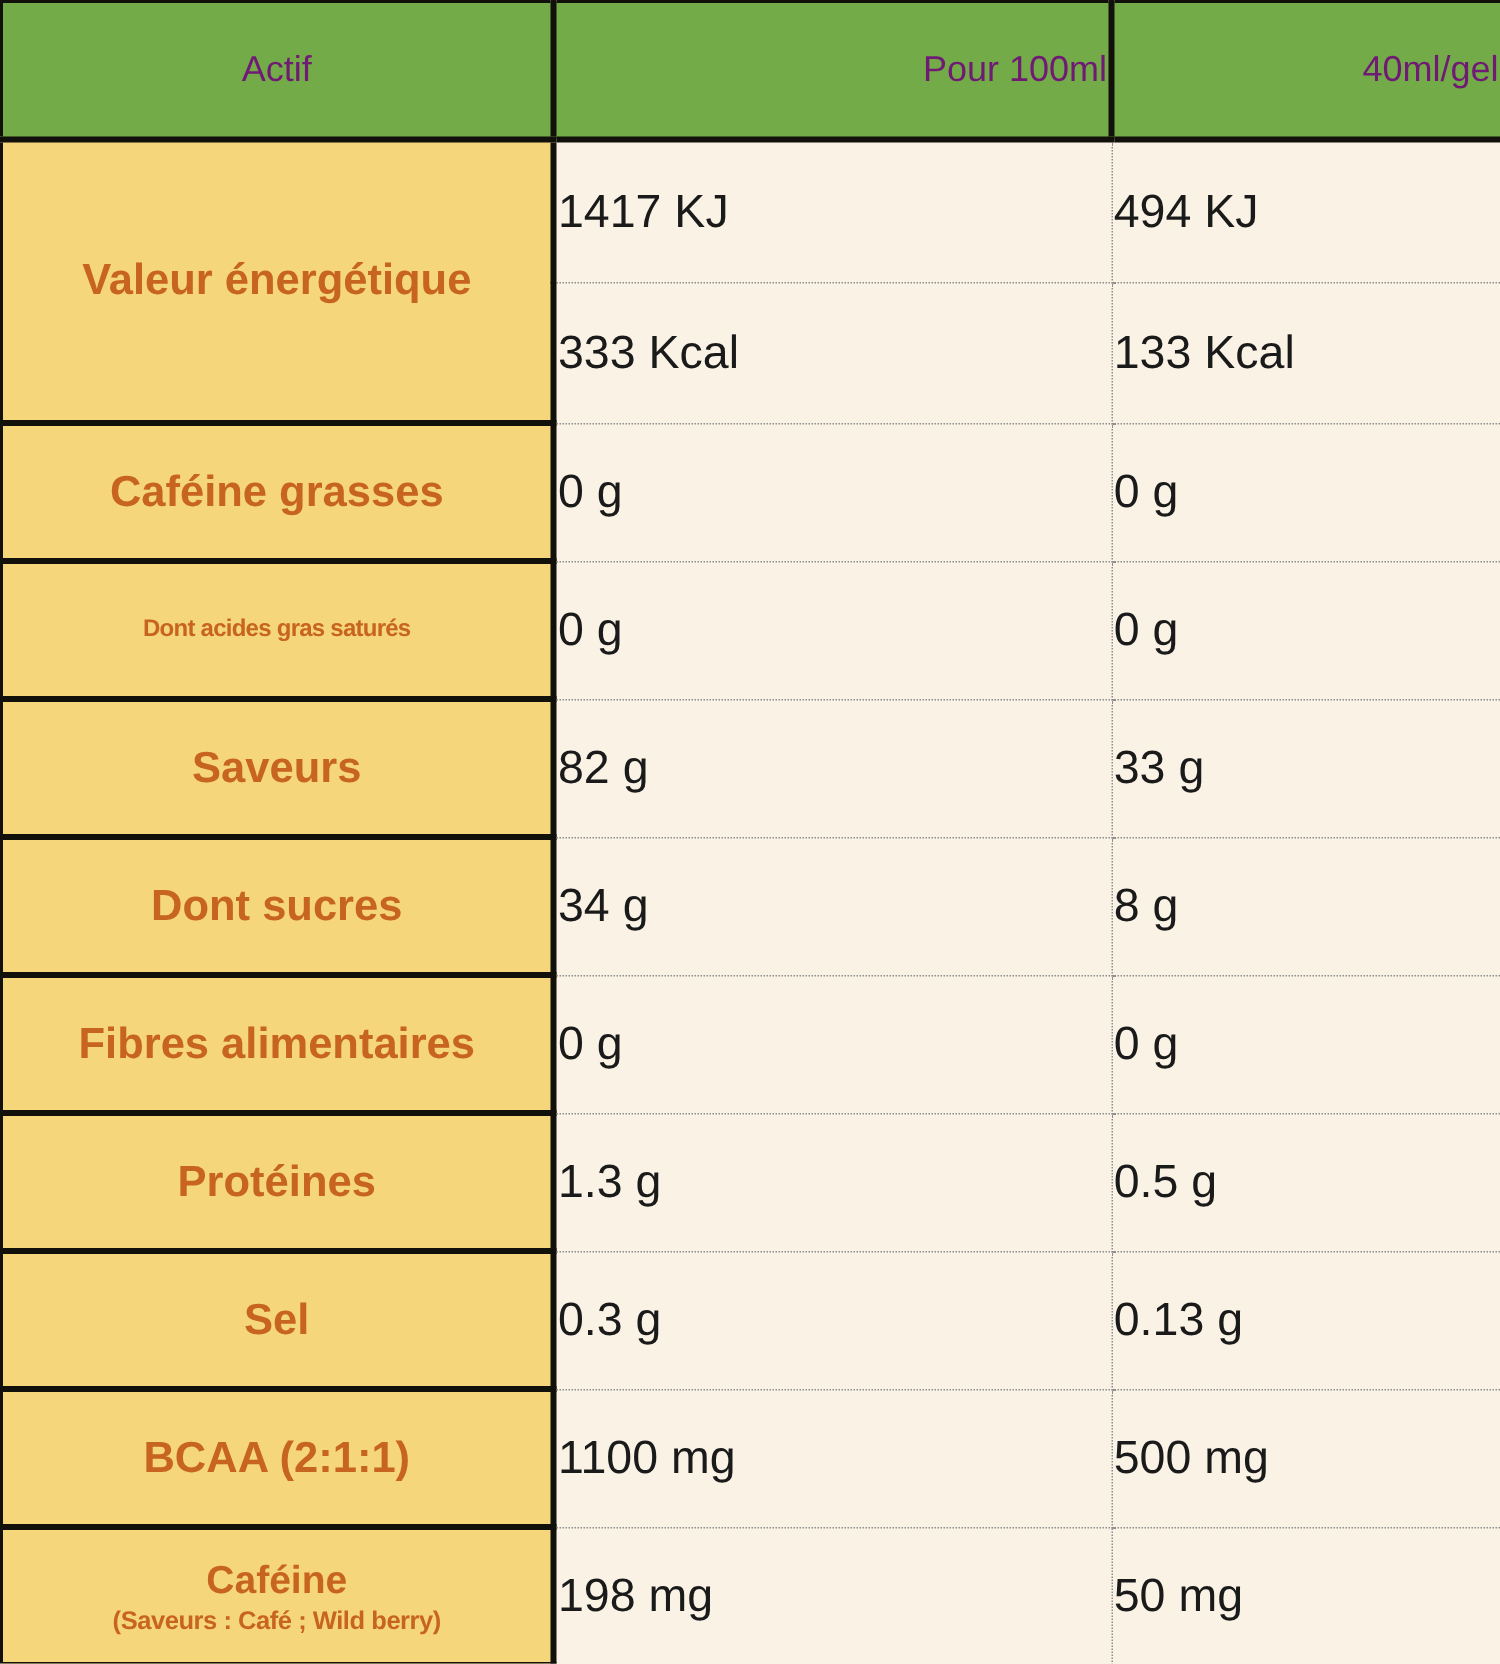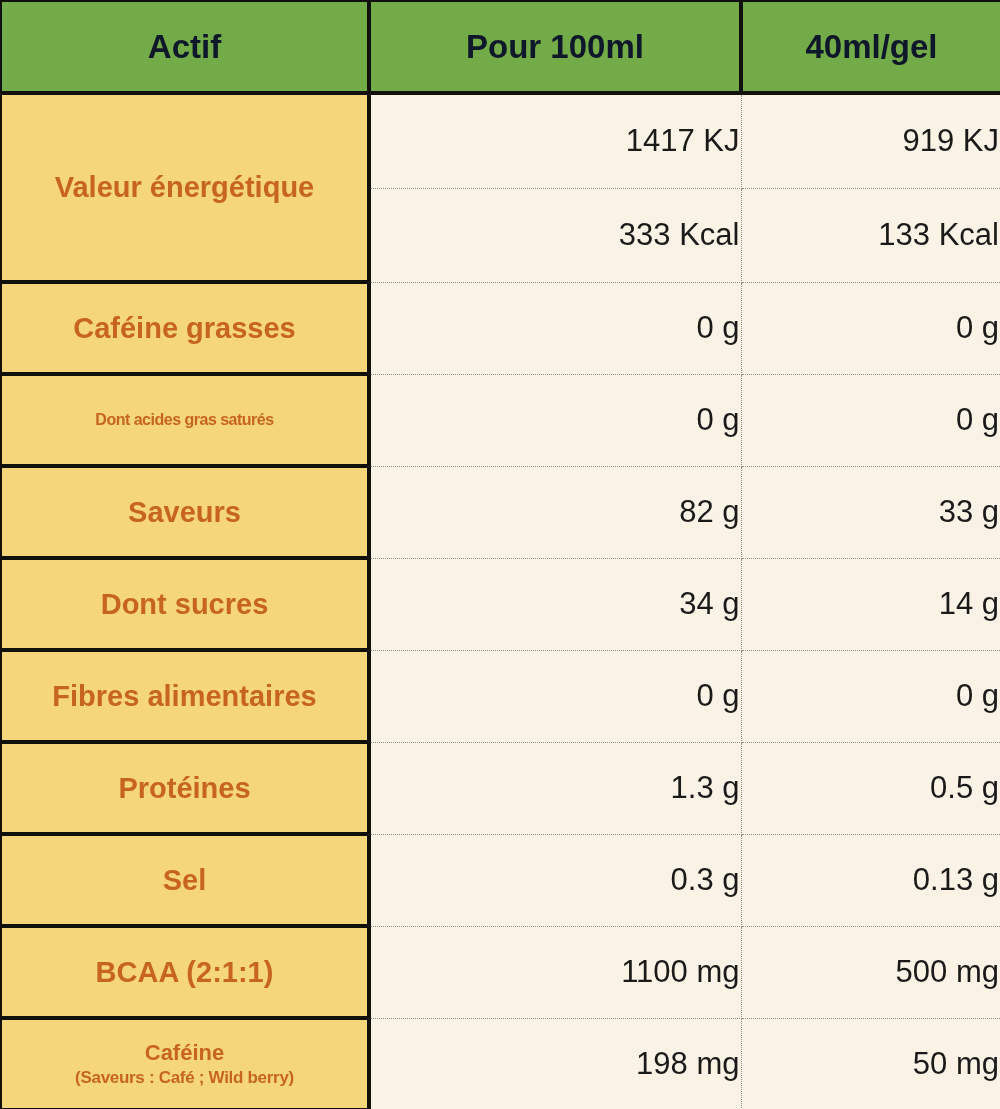--- a/index.html
+++ b/index.html
@@ -21,59 +21,59 @@
   table.nutrition{
     width:1000px;height:1109px;
     border-collapse:collapse;
     table-layout:fixed;
     border-top:2px solid var(--line-black);
     border-left:2px solid var(--line-black);
     border-right:2px solid var(--line-black);
   }
   th{
     background:var(--green);
-    color:#0f172a;
-    font-weight:bold;
-    font-size:33px;
+    color:#701a75;
+    font-weight:normal;
+    font-size:24px;
     text-align:center;
     vertical-align:middle;
     border-bottom:4px solid var(--line-black);
   }
-  th + th{border-left:4px solid var(--line-black);}
+  th + th{border-left:4px solid var(--line-black);text-align:right;}
   td.label{
     background:var(--yellow);
     color:var(--orange);
     font-weight:bold;
     font-size:29px;
     text-align:center;
     vertical-align:middle;
     border-right:4px solid var(--line-black);
     border-bottom:4px solid var(--line-black);
     padding:0 2px;
   }
   td.label.small{font-size:16px;letter-spacing:-0.5px;}
   td.val{
     background:var(--cream);
     color:var(--value-ink);
     font-size:31px;
     font-weight:400;
-    text-align:right;
+    text-align:left;
     vertical-align:middle;
     border-bottom:1px dotted var(--dot-gray);
   }
   td.val.mid{border-right:1px dotted var(--dot-gray);}
   tr.last td.val{border-bottom:none;}
   .sublabel{
     display:block;
     font-size:17px;
     font-weight:bold;
     margin-top:2px;
     letter-spacing:-0.3px;
   }
-  .main-label{display:block;font-size:22px;}
+  .main-label{display:block;font-size:26px;}
 </style>
 </head>
 <body>
 
 <table class="nutrition">
   <colgroup>
     <col style="width:368px">
     <col style="width:372px">
     <col style="width:260px">
   </colgroup>
@@ -81,21 +81,21 @@
     <tr style="height:92px">
       <th>Actif</th>
       <th>Pour 100ml</th>
       <th>40ml/gel</th>
     </tr>
   </thead>
   <tbody>
     <tr style="height:95px">
       <td class="label" rowspan="2">Valeur énergétique</td>
       <td class="val mid">1417 KJ</td>
-      <td class="val">919 KJ</td>
+      <td class="val">494 KJ</td>
     </tr>
     <tr style="height:94px">
       <td class="val mid">333 Kcal</td>
       <td class="val">133 Kcal</td>
     </tr>
 
     <tr style="height:92px">
       <td class="label">Caféine grasses</td>
       <td class="val mid">0 g</td>
       <td class="val">0 g</td>
@@ -109,21 +109,21 @@
 
     <tr style="height:92px">
       <td class="label">Saveurs</td>
       <td class="val mid">82 g</td>
       <td class="val">33 g</td>
     </tr>
 
     <tr style="height:92px">
       <td class="label">Dont sucres</td>
       <td class="val mid">34 g</td>
-      <td class="val">14 g</td>
+      <td class="val">8 g</td>
     </tr>
 
     <tr style="height:92px">
       <td class="label">Fibres alimentaires</td>
       <td class="val mid">0 g</td>
       <td class="val">0 g</td>
     </tr>
 
     <tr style="height:92px">
       <td class="label">Protéines</td>

